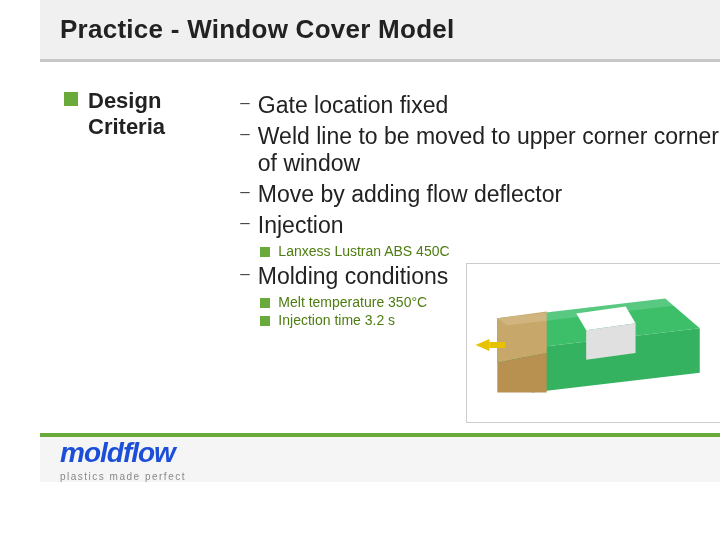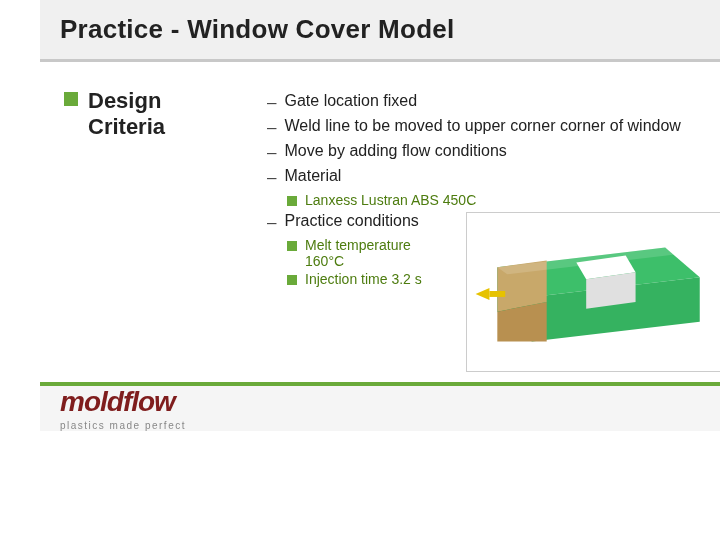--- a/index.html
+++ b/index.html
@@ -73,21 +73,21 @@
     .dash {
       font-size: 17px;
       color: #444;
       margin-right: 8px;
       margin-top: 1px;
       flex-shrink: 0;
       font-weight: normal;
     }
 
     .sub-item-text {
-      font-size: 16px;
+      font-size: 23px;
       color: #222;
     }
 
     .sub-sub-list {
       margin-left: 20px;
       margin-top: 2px;
       margin-bottom: 4px;
     }
 
     .sub-sub-item {
@@ -142,21 +142,21 @@
       background: #f5f5f5;
       border-top: 4px solid #6aaa3a;
       display: flex;
       align-items: center;
       padding: 0 20px;
     }
 
     .logo-text {
       font-size: 28px;
       font-weight: bold;
-      color: #7f1d1d;
+      color: #1d4ed8;
       font-style: italic;
       letter-spacing: -1px;
     }
 
     .logo-sub {
       font-size: 10px;
       color: #888;
       letter-spacing: 1.5px;
       margin-top: 2px;
       text-transform: lowercase;
@@ -190,47 +190,47 @@
         <span class="sub-item-text">Gate location fixed</span>
       </div>
 
       <div class="sub-item">
         <span class="dash">–</span>
         <span class="sub-item-text">Weld line to be moved to upper corner corner of window</span>
       </div>
 
       <div class="sub-item">
         <span class="dash">–</span>
-        <span class="sub-item-text">Move by adding flow conditions</span>
-      </div>
-
-      <div class="sub-item">
-        <span class="dash">–</span>
-        <span class="sub-item-text">Material</span>
+        <span class="sub-item-text">Move by adding flow deflector</span>
+      </div>
+
+      <div class="sub-item">
+        <span class="dash">–</span>
+        <span class="sub-item-text">Injection</span>
       </div>
 
       <div class="sub-sub-list">
         <div class="sub-sub-item">
           <div class="mini-square"></div>
           <span class="sub-sub-text">Lanxess Lustran ABS 450C</span>
         </div>
       </div>
 
       <div class="molding-row">
         <div class="molding-left">
 
           <div class="sub-item">
             <span class="dash">–</span>
-            <span class="sub-item-text">Practice conditions</span>
+            <span class="sub-item-text">Molding conditions</span>
           </div>
 
           <div class="sub-sub-list">
             <div class="sub-sub-item">
               <div class="mini-square"></div>
-              <span class="sub-sub-text">Melt temperature 160°C</span>
+              <span class="sub-sub-text">Melt temperature 350°C</span>
             </div>
             <div class="sub-sub-item">
               <div class="mini-square"></div>
               <span class="sub-sub-text">Injection time 3.2 s</span>
             </div>
           </div>
 
         </div>
 
         <div class="molding-image">

